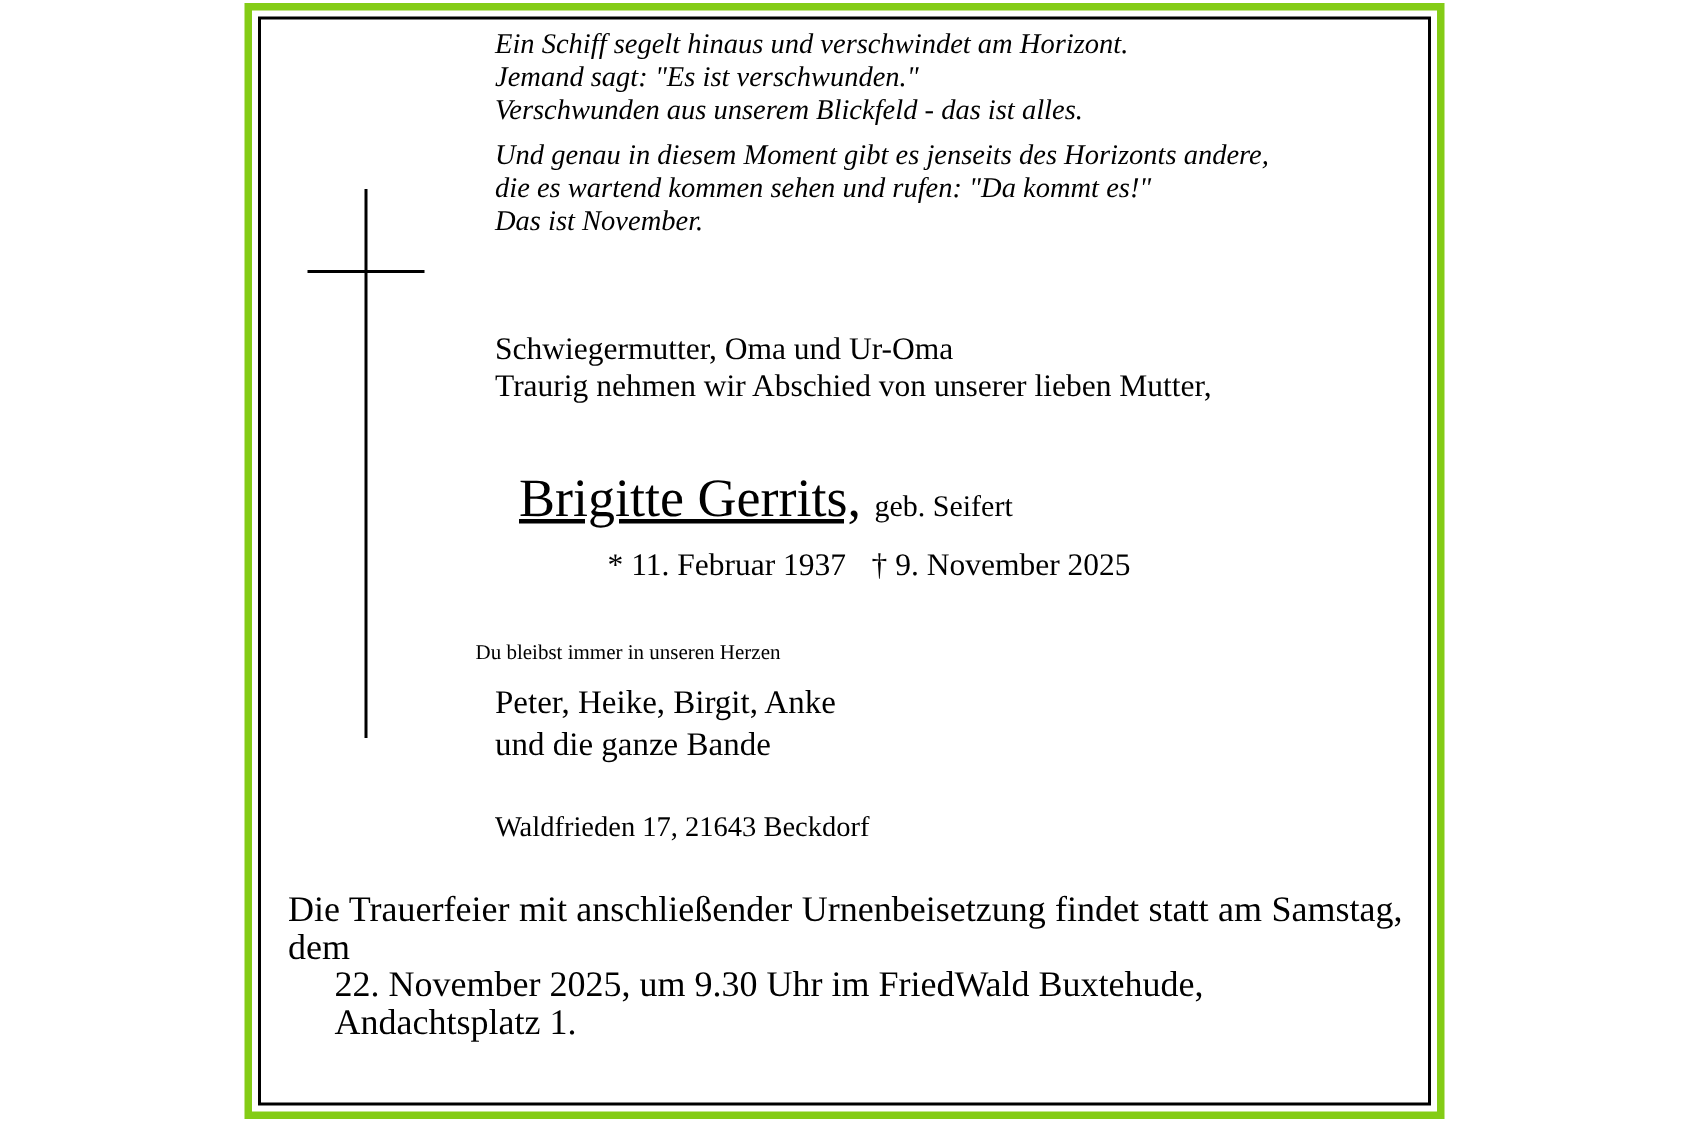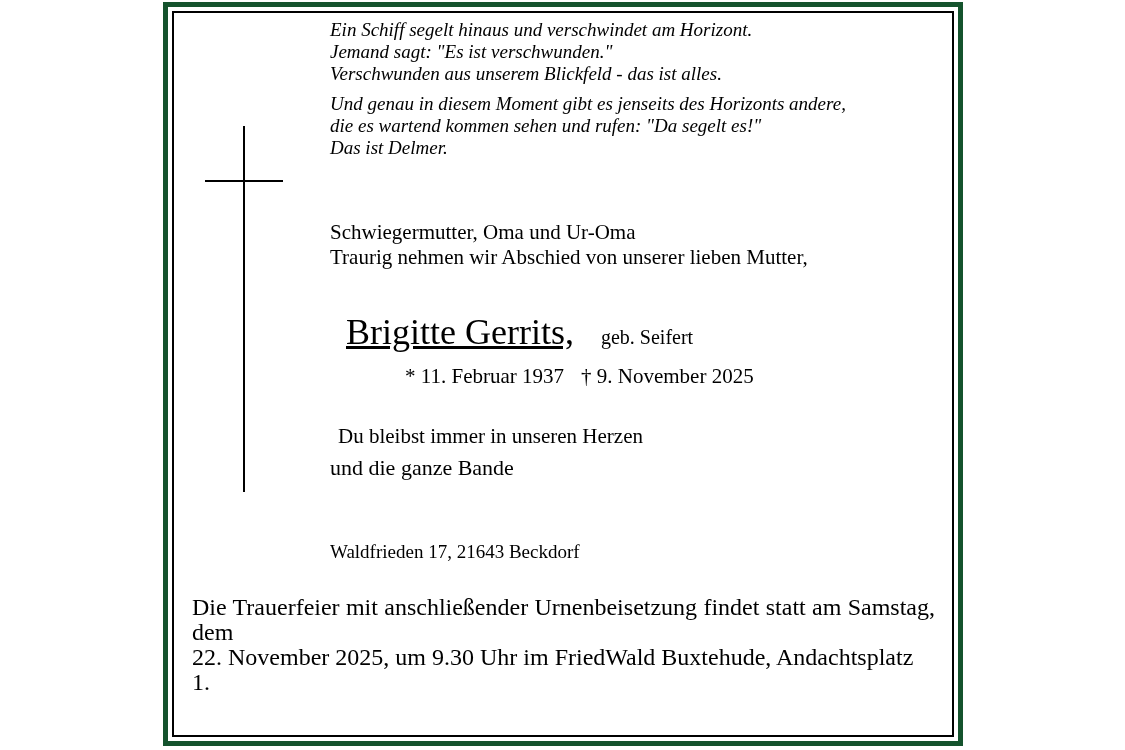--- a/index.html
+++ b/index.html
@@ -8,21 +8,21 @@
     background: #ffffff;
     font-family: "Liberation Serif", serif;
     color: #000000;
     overflow: hidden;
     position: relative;
   }
   .notice-outer {
     position: absolute;
     left: 163px; top: 2px;
     width: 800px; height: 744px;
-    border: 5px solid #14532d;
+    border: 5px solid #84cc16;
     background: #ffffff;
   }
   .notice-inner {
     position: absolute;
     left: 4px; top: 4px; right: 4px; bottom: 4px;
     border: 2px solid #000000;
   }
   .abs { position: absolute; }
 
   
@@ -59,95 +59,96 @@
     font-size: 21px; line-height: 25px;
     white-space: nowrap;
   }
 
   .name-row {
     left: 172px; top: 294px;
     display: flex; align-items: baseline;
     white-space: nowrap;
   }
   .deceased-name { font-size: 36px; line-height: 50px; text-decoration: underline; }
-  .maiden-name { font-size: 20px; margin-left: 27px; }
+  .maiden-name { font-size: 20px; margin-left: 9px; }
 
   .dates {
     left: 231px; top: 351px;
     font-size: 21px; line-height: 24px;
     white-space: nowrap;
   }
   .dates .death-date { margin-left: 17px; }
 
   .farewell {
-    left: 164px; top: 411px;
-    font-size: 21px; line-height: 24px;
+    left: 143px; top: 411px;
+    font-size: 14px; line-height: 24px;
     white-space: nowrap;
   }
   .mourners {
     left: 156px; top: 441px;
     font-size: 22px; line-height: 28px;
     white-space: nowrap;
   }
   .address {
     left: 156px; top: 528px;
     font-size: 19px; line-height: 22px;
     white-space: nowrap;
   }
 
   .block-para {
     left: 18px; width: 743px;
     font-size: 24px; line-height: 25px;
   }
   .funeral { top: 582px; }
   .donation { top: 649px; }
   .jline { text-align: justify; text-align-last: justify; }
-  .lline { text-align: left; }
+  .lline { text-align: left; margin-left: 31px; }
 </style>
 </head>
 <body>
 
 <div class="notice-outer">
   <div class="notice-inner">
 
     <div class="abs cross">
       <div class="cross-v"></div>
       <div class="cross-h"></div>
     </div>
 
     <div class="abs poem">
       <div class="stanza-1">
         <div>Ein Schiff segelt hinaus und verschwindet am Horizont.</div>
         <div>Jemand sagt: "Es ist verschwunden."</div>
         <div>Verschwunden aus unserem Blickfeld - das ist alles.</div>
       </div>
       <div class="stanza-2">
         <div>Und genau in diesem Moment gibt es jenseits des Horizonts andere,</div>
-        <div>die es wartend kommen sehen und rufen: "Da segelt es!"</div>
-        <div>Das ist Delmer.</div>
+        <div>die es wartend kommen sehen und rufen: "Da kommt es!"</div>
+        <div>Das ist November.</div>
       </div>
     </div>
 
     <div class="abs intro">
       <div>Schwiegermutter, Oma und Ur-Oma</div>
       <div>Traurig nehmen wir Abschied von unserer lieben Mutter,</div>
     </div>
 
     <div class="abs name-row">
       <span class="deceased-name">Brigitte Gerrits,</span>
       <span class="maiden-name">geb. Seifert</span>
     </div>
 
     <div class="abs dates">
       <span>* 11. Februar 1937</span><span class="death-date">† 9. November 2025</span>
     </div>
 
     <div class="abs farewell">Du bleibst immer in unseren Herzen</div>
 
     <div class="abs mourners">
+      <div>Peter, Heike, Birgit, Anke</div>
       <div>und die ganze Bande</div>
     </div>
 
     <div class="abs address">Waldfrieden 17, 21643 Beckdorf</div>
 
     <div class="abs block-para funeral">
       <div class="jline">Die Trauerfeier mit anschließender Urnenbeisetzung findet statt am Samstag, dem</div>
       <div class="lline">22. November 2025, um 9.30 Uhr im FriedWald Buxtehude, Andachtsplatz 1.</div>
     </div>
 

